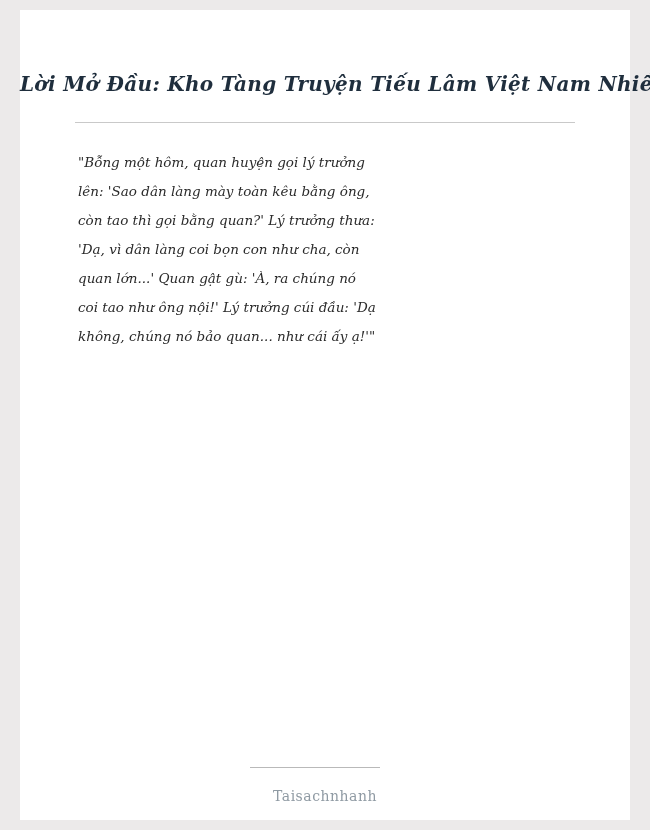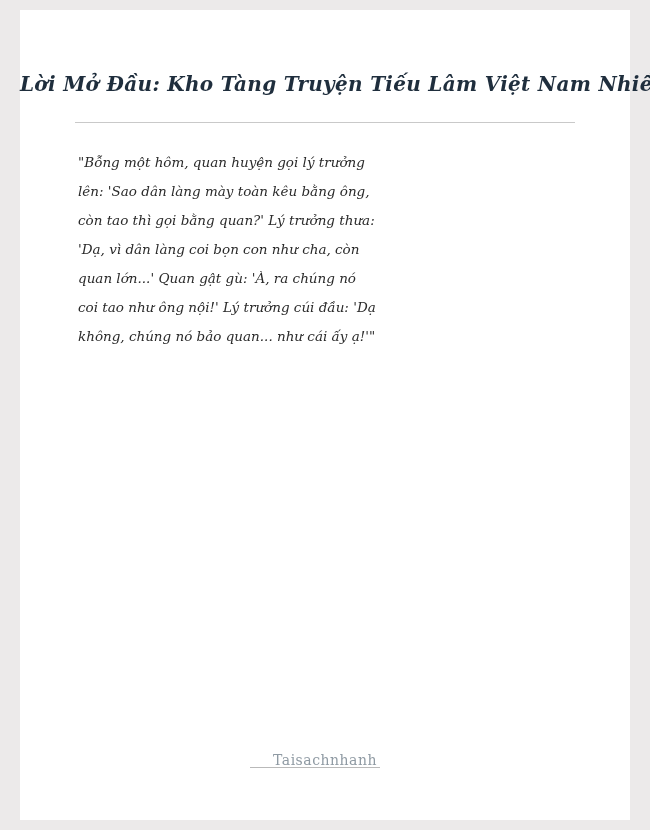--- a/index.html
+++ b/index.html
@@ -62,21 +62,21 @@
     position: absolute;
     left: 230px;
     top: 757px;
     width: 130px;
     height: 1px;
     background: #b9b9b9;
   }
   .footer-text {
     position: absolute;
     left: 0;
-    top: 742px;
+    top: 778px;
     width: 610px;
     text-align: center;
     font-family: "DejaVu Serif", serif;
     font-size: 14px;
     color: #8f9aa3;
     letter-spacing: 0.5px;
   }
 </style>
 </head>
 <body>

